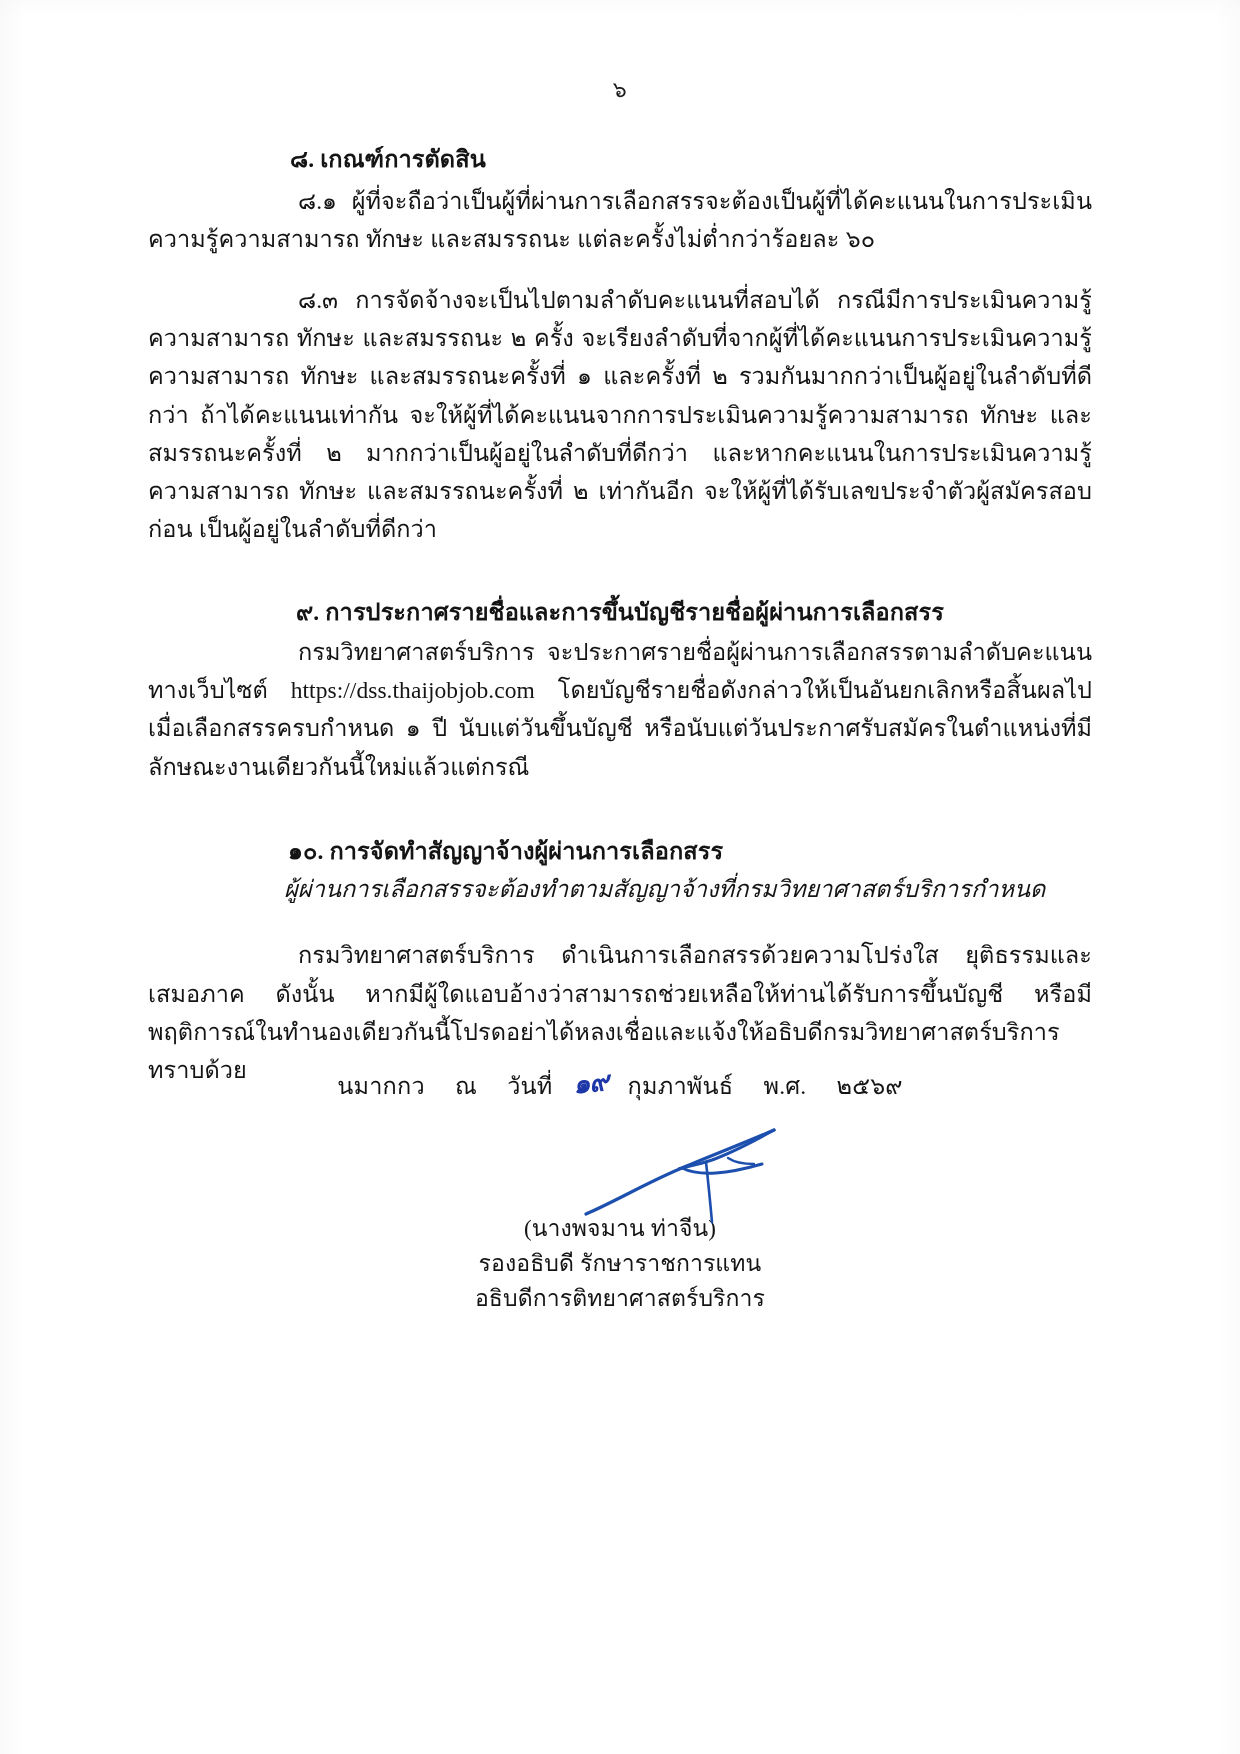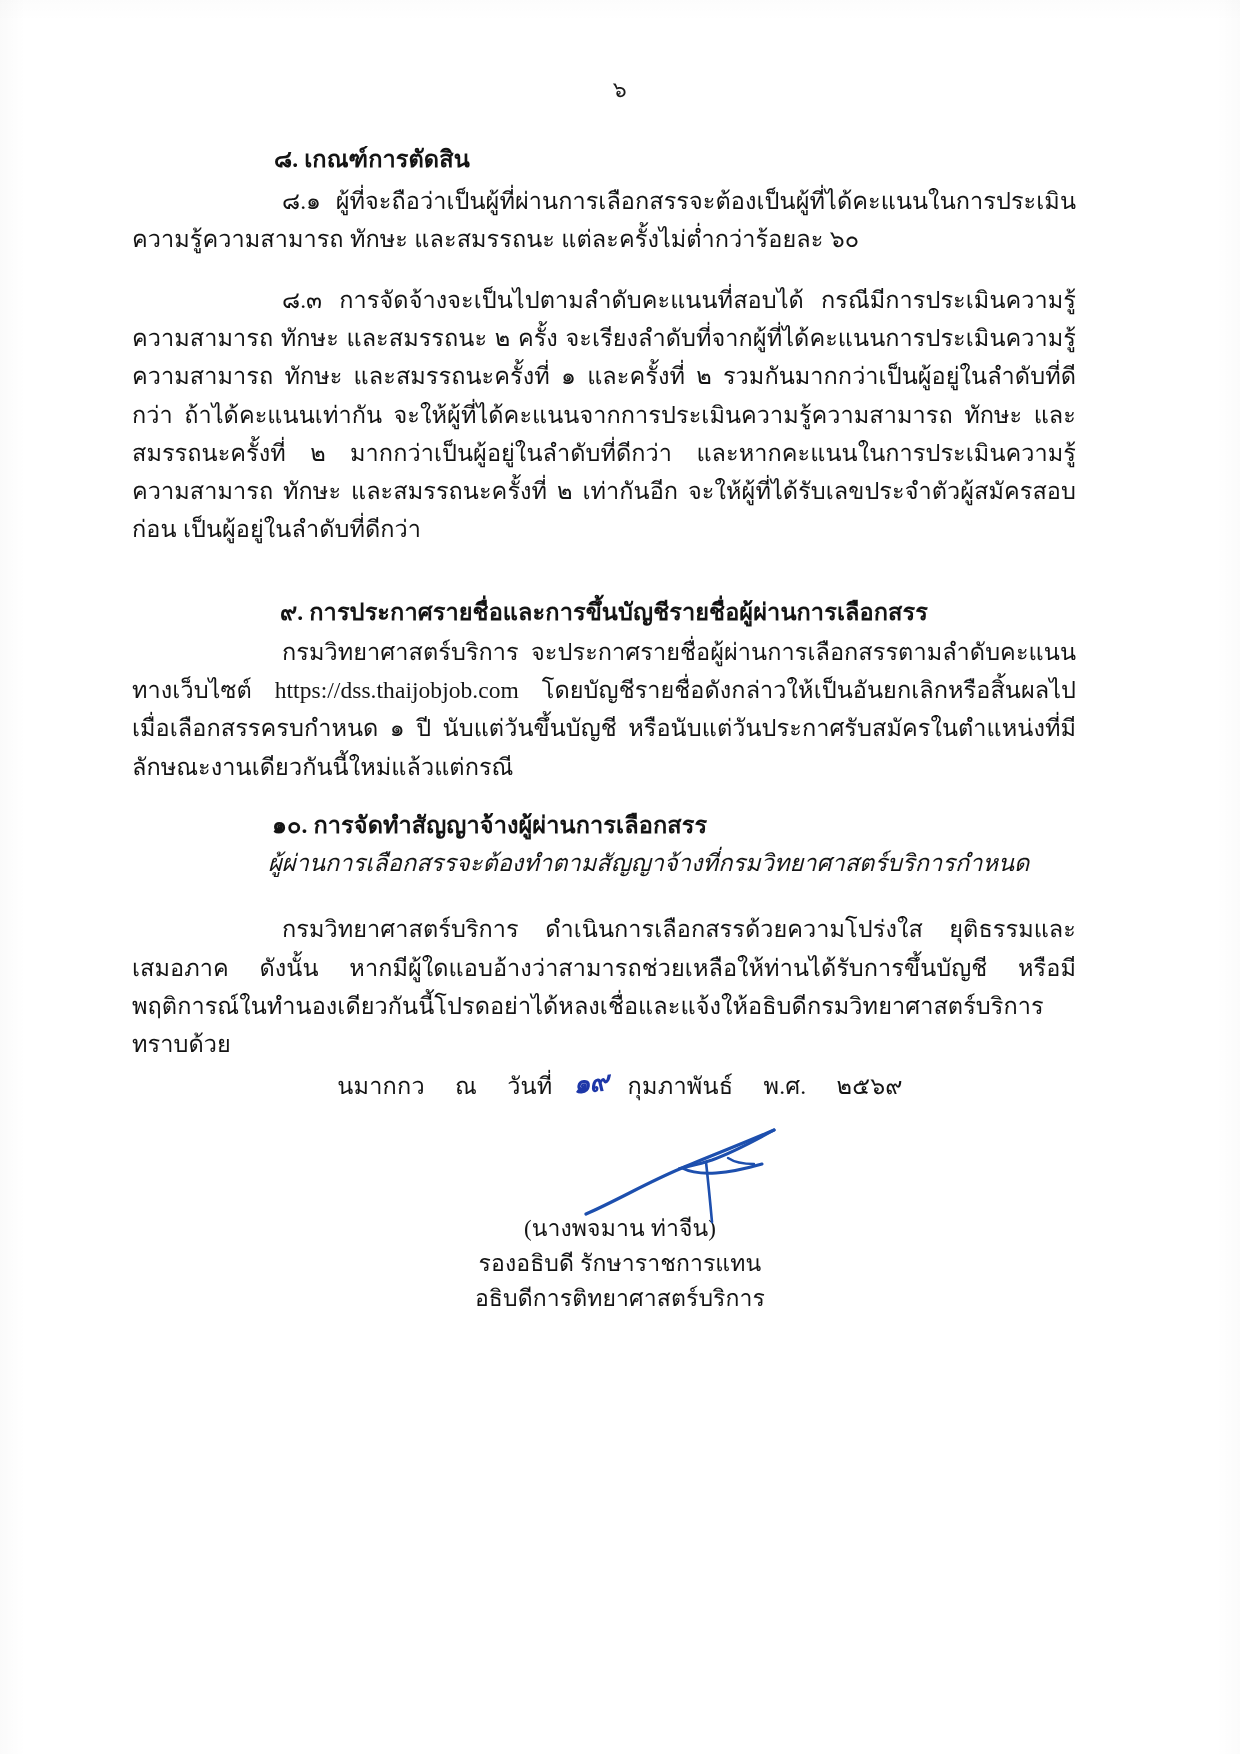--- a/index.html
+++ b/index.html
@@ -38,41 +38,42 @@
     left: 0;
     width: 100%;
     text-align: center;
     font-size: 22px;
     letter-spacing: 0.4px;
     color: #1b1b1b;
   }
 
   .content {
     position: absolute;
-    left: 132px;
+    left: 148px;
     top: 140px;
     width: 944px;
   }
 
   .heading {
     font-size: 23.5px;
     line-height: 1.62;
     margin: 0 0 4px 0;
     padding-left: 142px;
     letter-spacing: 0.1px;
   }
 
   .heading-9 {
     padding-left: 148px;
     margin-top: 24px;
     margin-bottom: 2px;
   }
 
   .heading-10 {
     padding-left: 140px;
+    margin-top: 26px;
     margin-bottom: 0px;
     font-family: Liberation Serif, serif;
   }
 
   p.body {
     font-size: 23.5px;
     line-height: 1.63;
     margin: 0 0 2px 0;
     text-align: justify;
     text-justify: inter-word;

